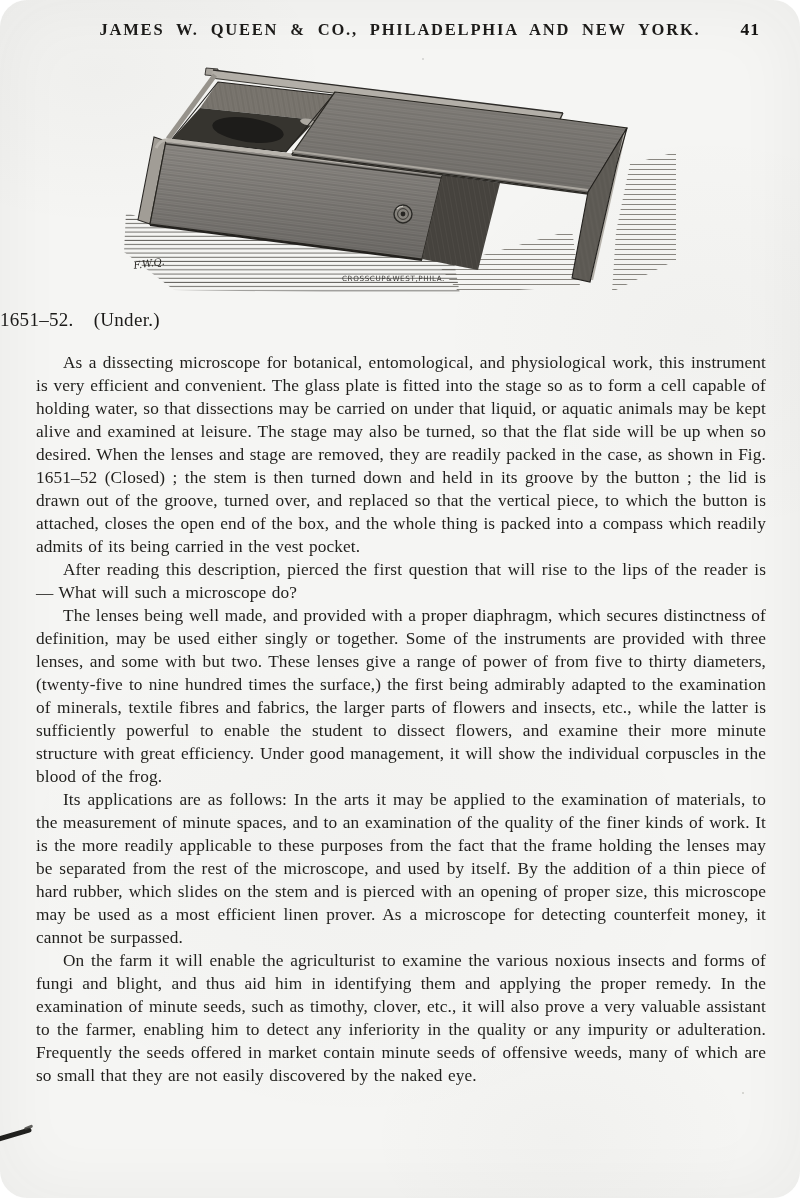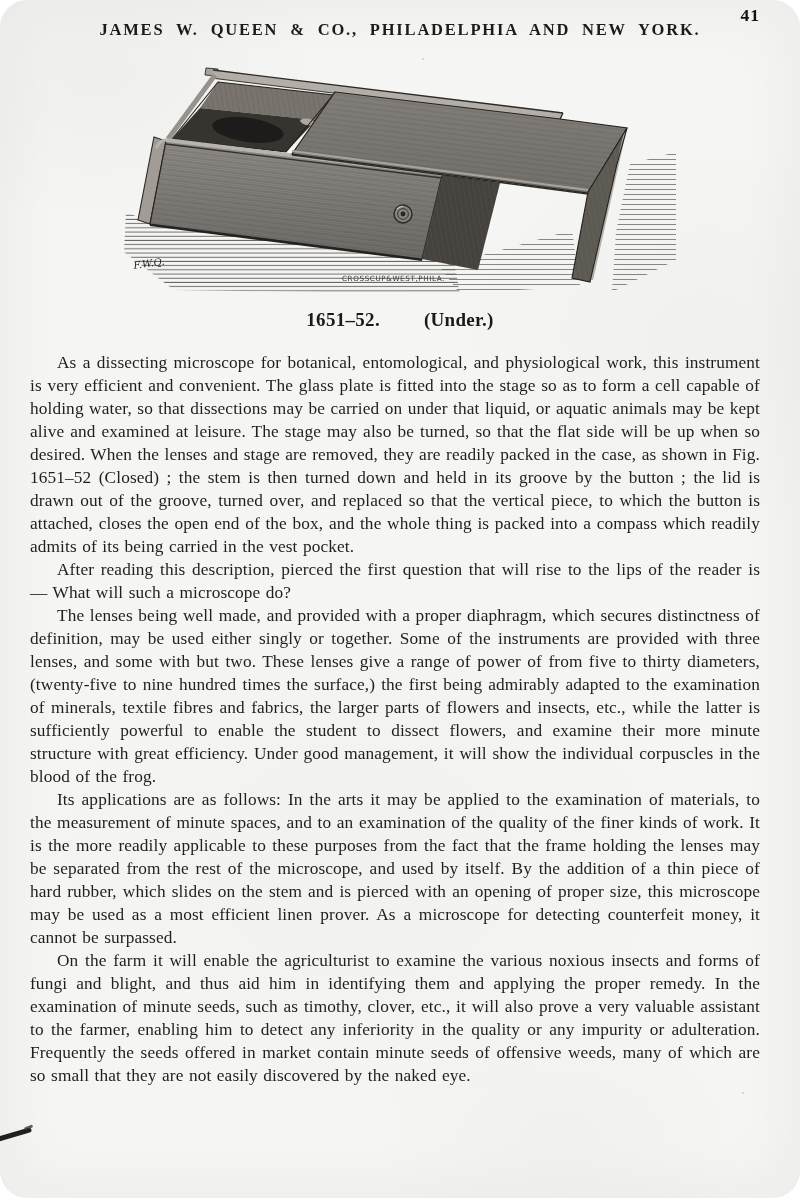--- a/index.html
+++ b/index.html
@@ -20,35 +20,35 @@
   }
   .running-head{
     position:absolute;top:20px;left:0;width:800px;
     text-align:center;
     font-size:16.5px;font-weight:bold;
     letter-spacing:1.8px;word-spacing:6px;
     color:#17161
 4;
   }
   .folio{
-    position:absolute;top:5px;right:40px;
+    position:absolute;top:19px;right:40px;
     font-size:17.5px;font-weight:bold;letter-spacing:1px;
     color:#141311;
   }
   .engraving{
     position:absolute;left:120px;top:62px;
     width:560px;height:246px;
   }
   .caption{
     position:absolute;top:309px;left:0;width:800px;
-    display:flex;justify-content:center;gap:44px;
-    font-size:19px;color:#1b1a18;letter-spacing:0.3px;font-weight:bold;
+    display:flex;justify-content:flex-start;gap:20px;
+    font-size:19px;color:#1b1a18;letter-spacing:0.3px;
   }
   .body-text{
-    position:absolute;top:351px;left:30px;width:730px;
+    position:absolute;top:351px;left:36px;width:730px;
   }
   .body-text p{
     margin:0;
     font-size:17.3px;line-height:23px;
     letter-spacing:0.12px;word-spacing:1px;
     text-align:justify;text-indent:27px;
     color:#201f1c;
   }
   .ink-mark{
     position:absolute;left:-4px;top:1132px;

